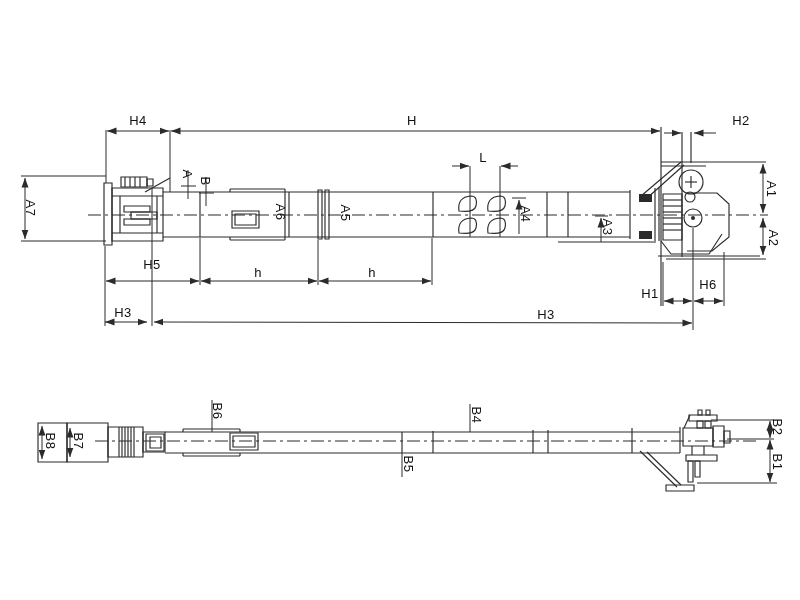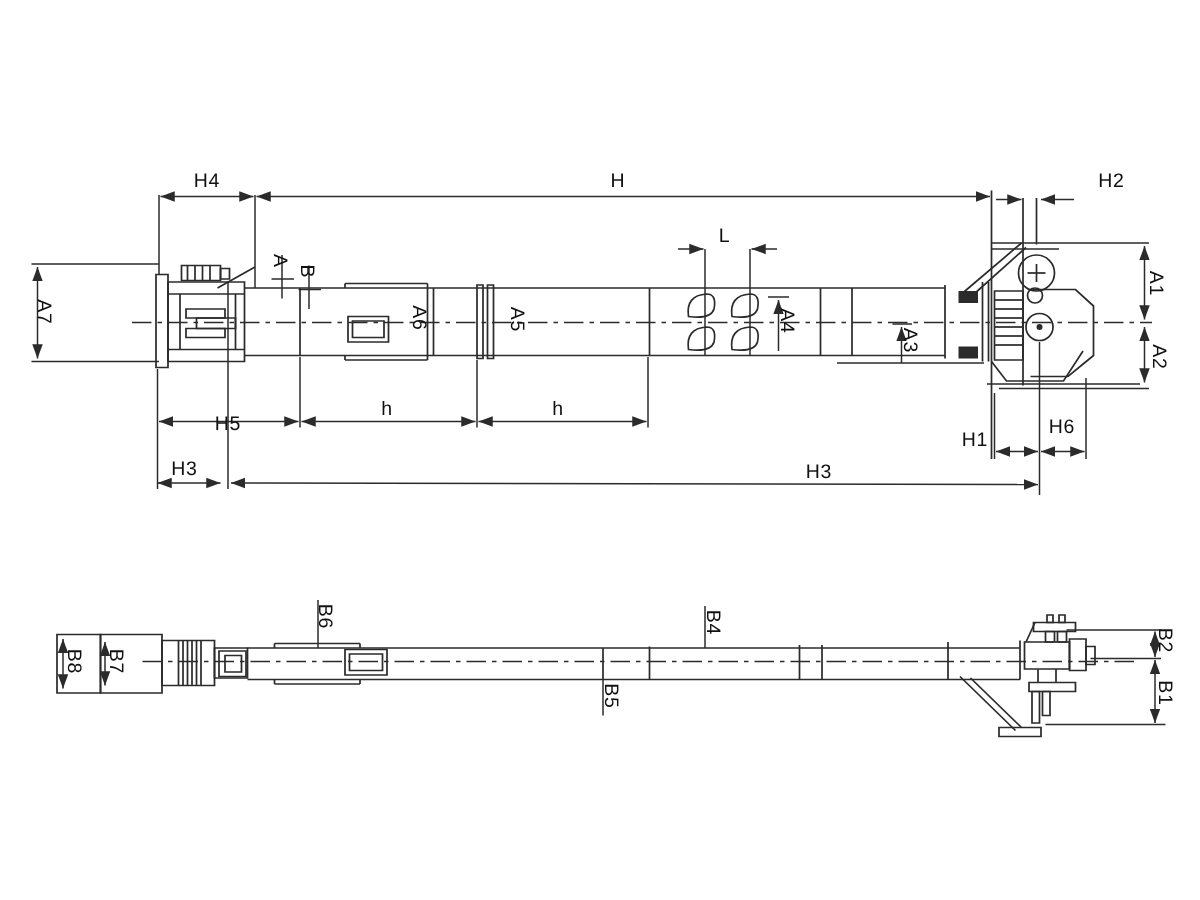--- a/index.html
+++ b/index.html
@@ -236,21 +236,21 @@
     <div class="lbl rot" style="left:30px;top:208px">A7</div>
     <div class="lbl rot" style="left:187px;top:174px">A</div>
     <div class="lbl rot" style="left:205px;top:181px">B</div>
     <div class="lbl rot" style="left:280px;top:212px">A6</div>
     <div class="lbl rot" style="left:345px;top:213px">A5</div>
     <div class="lbl" style="left:483px;top:157px">L</div>
     <div class="lbl rot" style="left:525px;top:214px">A4</div>
     <div class="lbl rot" style="left:607px;top:227px">A3</div>
     <div class="lbl rot" style="left:771px;top:189px">A1</div>
     <div class="lbl rot" style="left:773px;top:238px">A2</div>
-    <div class="lbl" style="left:152px;top:282px">H5</div>
+    <div class="lbl" style="left:152px;top:264px">H5</div>
     <div class="lbl" style="left:258px;top:272px">h</div>
     <div class="lbl" style="left:372px;top:272px">h</div>
     <div class="lbl" style="left:650px;top:293px">H1</div>
     <div class="lbl" style="left:708px;top:284px">H6</div>
     <div class="lbl" style="left:123px;top:312px">H3</div>
     <div class="lbl" style="left:546px;top:314px">H3</div>
   </div>
 
   <div>
     <div class="lbl rot" style="left:50px;top:441px">B8</div>

